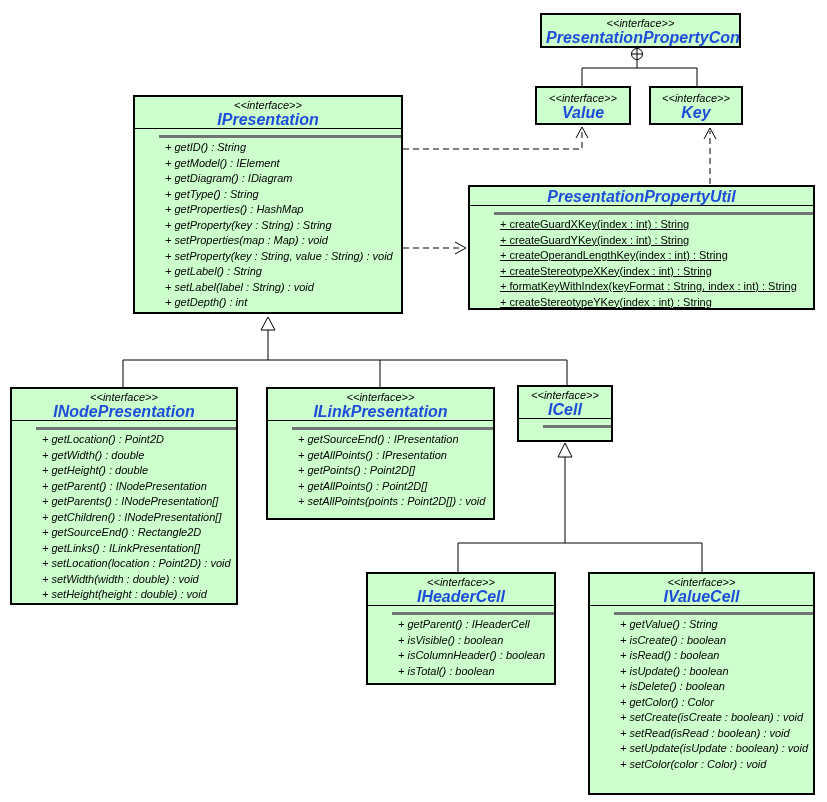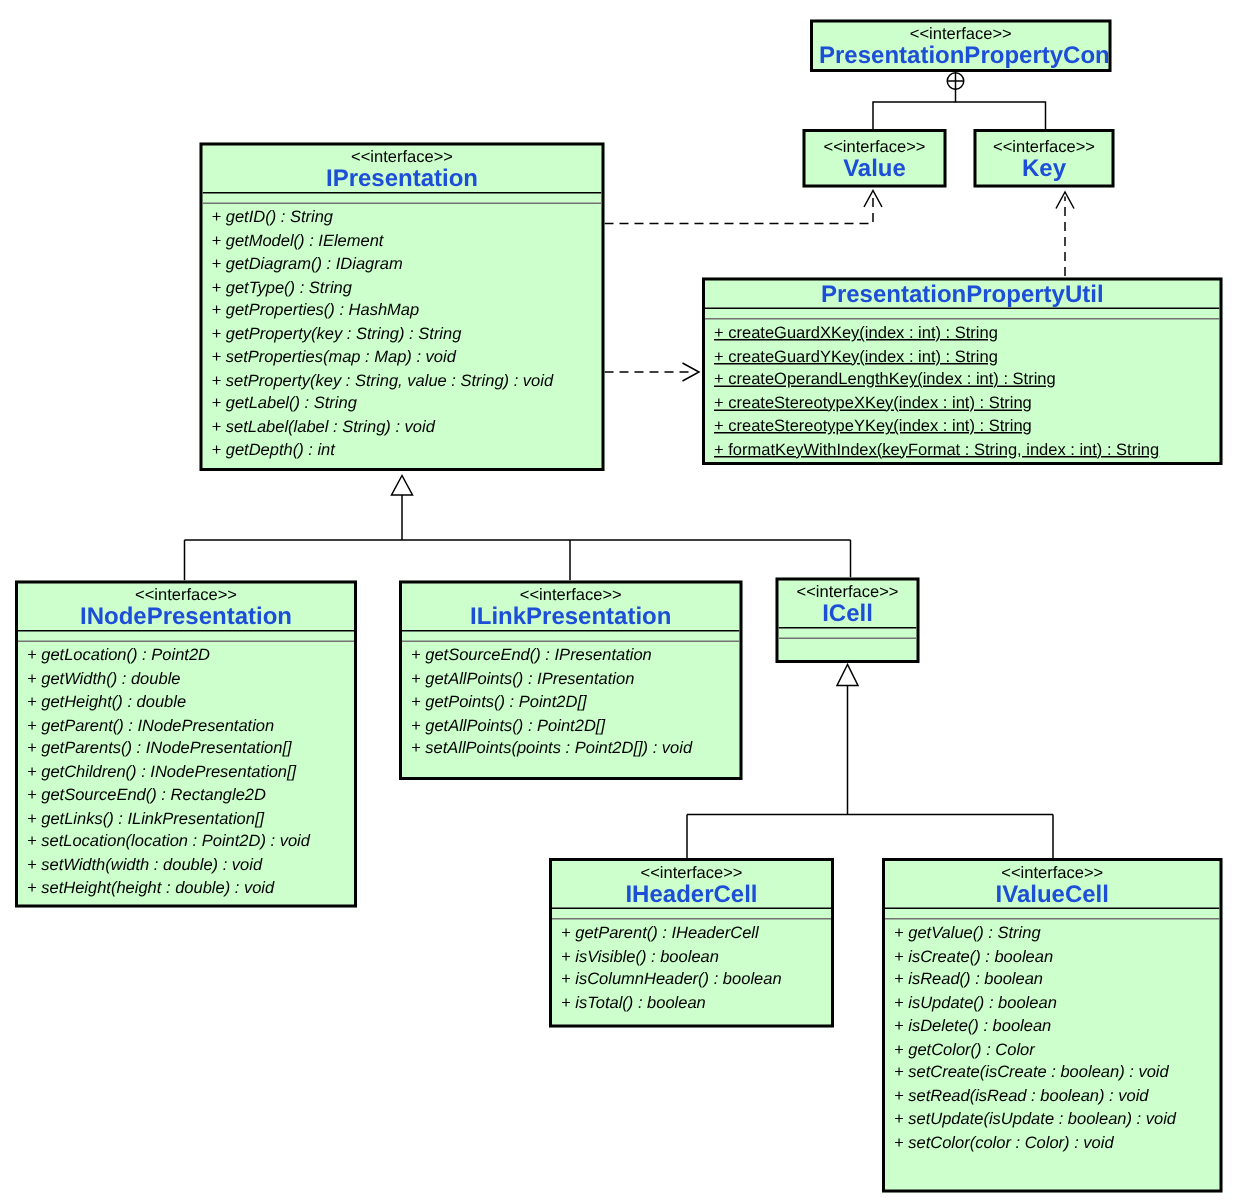--- a/index.html
+++ b/index.html
@@ -28,20 +28,21 @@
     border: 2px solid #000000;
     background: #ccffcc;
     display: flex;
     flex-direction: column;
     overflow: hidden;
   }
   .head {
     flex: 0 0 auto;
     text-align: center;
     padding: 2px 4px 1px 4px;
+    font-style: italic;
   }
   .head-center {
     display: flex;
     flex-direction: column;
     justify-content: center;
     flex: 1 1 auto;
   }
   .stereo {
     font-size: 11px;
     line-height: 13px;
@@ -53,23 +54,24 @@
     line-height: 15px;
     color: #1d4ed8;
     white-space: nowrap;
   }
   .attrs {
     flex: 0 0 6px;
     border-top: 1px solid #000000;
   }
   .methods {
     flex: 1 1 auto;
-    border-top: 1px solid #737373;
+    border-top: 3px solid #737373;
     padding: 2px 3px 2px 6px;
     overflow: hidden;
+    margin-left: 24px;
   }
   .method {
     font-size: 11px;
     font-style: italic;
     line-height: 15.5px;
     white-space: nowrap;
     color: #000000;
   }
   .static-methods .method {
     font-style: normal;
@@ -171,22 +173,22 @@
   <div class="uml-class" style="left:468px; top:185px; width:347px; height:125px;">
     <div class="head">
       <div class="cname">PresentationPropertyUtil</div>
     </div>
     <div class="attrs"></div>
     <div class="methods static-methods">
         <div class="method">+ createGuardXKey(index : int) : String</div>
         <div class="method">+ createGuardYKey(index : int) : String</div>
         <div class="method">+ createOperandLengthKey(index : int) : String</div>
         <div class="method">+ createStereotypeXKey(index : int) : String</div>
+        <div class="method">+ formatKeyWithIndex(keyFormat : String, index : int) : String</div>
         <div class="method">+ createStereotypeYKey(index : int) : String</div>
-        <div class="method">+ formatKeyWithIndex(keyFormat : String, index : int) : String</div>
       </div>
   </div>
 
   <div class="uml-class" style="left:10px; top:387px; width:228px; height:218px;">
     <div class="head">
       <div class="stereo">&lt;&lt;interface&gt;&gt;</div>
       <div class="cname">INodePresentation</div>
     </div>
     <div class="attrs"></div>
     <div class="methods">

